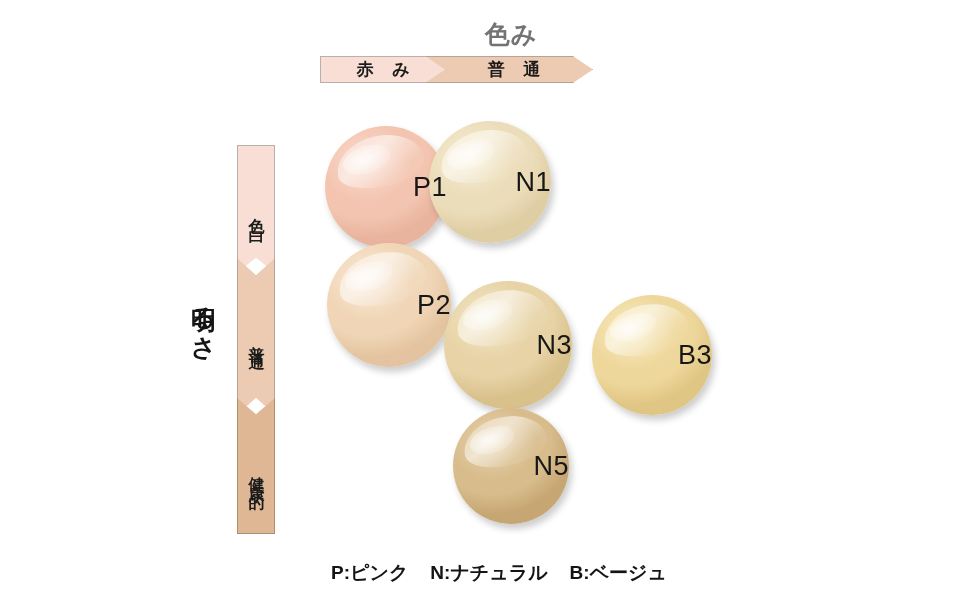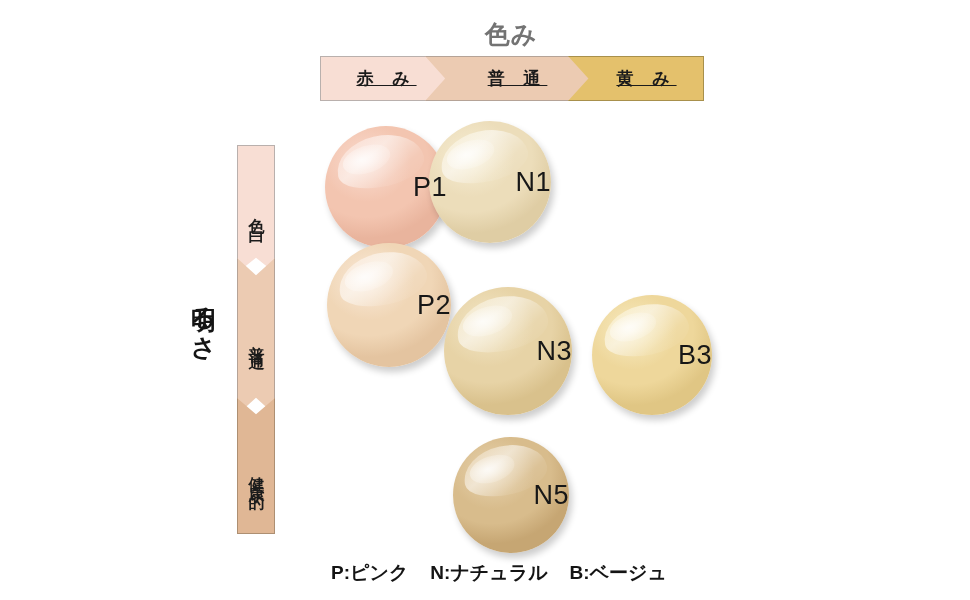--- a/index.html
+++ b/index.html
@@ -43,31 +43,30 @@
   .hbar {
     position: absolute;
     left: 320px;
     top: 56px;
     width: 384px;
     height: 33px;
   }
   .hseg {
     position: absolute;
     top: 0;
-    height: 45px;
+    height: 27px;
     box-sizing: border-box;
     display: flex;
     align-items: center;
     justify-content: center;
     font-size: 17px;
     font-weight: 700;
     letter-spacing: 7px;
     text-indent: 7px;
     color: #1b1b1b;
-    text-decoration: underline;
   }
   .hseg-red {
     left: 0;
     width: 126px;
     background: #f8ded4;
     border: 1px solid #b9b0ad;
     clip-path: polygon(0 0, 100% 0, 100% 100%, 0 100%);
   }
   .hseg-mid {
     left: 105px;
@@ -226,21 +225,20 @@
 
 <div class="stage">
 
   <div class="axis-title-h">
     <span>色み</span>
   </div>
 
   <div class="hbar">
     <div class="hseg hseg-red">赤 み</div>
     <div class="hseg hseg-mid">普 通</div>
-    <div class="hseg hseg-yellow">黄 み</div>
   </div>
 
   <div class="axis-title-v">明るさ</div>
 
   <div class="vbar">
     <div class="vseg vseg-light">色白</div>
     <div class="vseg vseg-mid">普通</div>
     <div class="vseg vseg-dark">健康的</div>
   </div>
 
@@ -259,35 +257,35 @@
         <div class="blob-gloss2" style="background: radial-gradient(at 40% 45%, rgba(255, 255, 255, 0.78) 0%, rgba(255, 255, 255, 0.28) 55%, rgba(255, 255, 255, 0) 100%);"></div>
         <div class="blob-label">N1</div>
       </div>
       <div class="blob" style="left: 327px; top: 243px; width: 124px; height: 124px;">
         <div class="blob-shadow"></div>
         <div class="blob-body" style="background: radial-gradient(70% 62% at 34% 30%, rgb(250, 234, 218) 0%, rgb(240, 214, 182) 52%, rgb(240, 214, 182) 72%, rgb(228, 196, 160) 100%);"></div>
         <div class="blob-gloss" style="background: linear-gradient(150deg, rgb(250, 234, 218) 0%, rgba(255, 255, 255, 0.55) 38%, rgba(255, 255, 255, 0.1) 72%, rgba(255, 255, 255, 0) 100%);"></div>
         <div class="blob-gloss2" style="background: radial-gradient(at 40% 45%, rgba(255, 255, 255, 0.78) 0%, rgba(255, 255, 255, 0.28) 55%, rgba(255, 255, 255, 0) 100%);"></div>
         <div class="blob-label">P2</div>
       </div>
-      <div class="blob" style="left: 444px; top: 287px; width: 128px; height: 128px;">
+      <div class="blob" style="left: 444px; top: 281px; width: 128px; height: 128px;">
         <div class="blob-shadow"></div>
         <div class="blob-body" style="background: radial-gradient(70% 62% at 34% 30%, rgb(243, 231, 200) 0%, rgb(231, 211, 166) 52%, rgb(231, 211, 166) 72%, rgb(217, 193, 140) 100%);"></div>
         <div class="blob-gloss" style="background: linear-gradient(150deg, rgb(243, 231, 200) 0%, rgba(255, 255, 255, 0.55) 38%, rgba(255, 255, 255, 0.1) 72%, rgba(255, 255, 255, 0) 100%);"></div>
         <div class="blob-gloss2" style="background: radial-gradient(at 40% 45%, rgba(255, 255, 255, 0.78) 0%, rgba(255, 255, 255, 0.28) 55%, rgba(255, 255, 255, 0) 100%);"></div>
         <div class="blob-label">N3</div>
       </div>
       <div class="blob" style="left: 592px; top: 295px; width: 120px; height: 120px;">
         <div class="blob-shadow"></div>
         <div class="blob-body" style="background: radial-gradient(70% 62% at 34% 30%, rgb(248, 236, 196) 0%, rgb(238, 215, 155) 52%, rgb(238, 215, 155) 72%, rgb(224, 198, 132) 100%);"></div>
         <div class="blob-gloss" style="background: linear-gradient(150deg, rgb(248, 236, 196) 0%, rgba(255, 255, 255, 0.55) 38%, rgba(255, 255, 255, 0.1) 72%, rgba(255, 255, 255, 0) 100%);"></div>
         <div class="blob-gloss2" style="background: radial-gradient(at 40% 45%, rgba(255, 255, 255, 0.78) 0%, rgba(255, 255, 255, 0.28) 55%, rgba(255, 255, 255, 0) 100%);"></div>
         <div class="blob-label">B3</div>
       </div>
-      <div class="blob" style="left: 453px; top: 437px; width: 116px; height: 116px;">
+      <div class="blob" style="left: 453px; top: 408px; width: 116px; height: 116px;">
         <div class="blob-shadow"></div>
         <div class="blob-body" style="background: radial-gradient(70% 62% at 34% 30%, rgb(232, 211, 175) 0%, rgb(216, 188, 140) 52%, rgb(216, 188, 140) 72%, rgb(198, 166, 115) 100%);"></div>
         <div class="blob-gloss" style="background: linear-gradient(150deg, rgb(232, 211, 175) 0%, rgba(255, 255, 255, 0.55) 38%, rgba(255, 255, 255, 0.1) 72%, rgba(255, 255, 255, 0) 100%);"></div>
         <div class="blob-gloss2" style="background: radial-gradient(at 40% 45%, rgba(255, 255, 255, 0.78) 0%, rgba(255, 255, 255, 0.28) 55%, rgba(255, 255, 255, 0) 100%);"></div>
         <div class="blob-label">N5</div>
       </div>
     </div>
 
   <div class="legend">
     <span>

